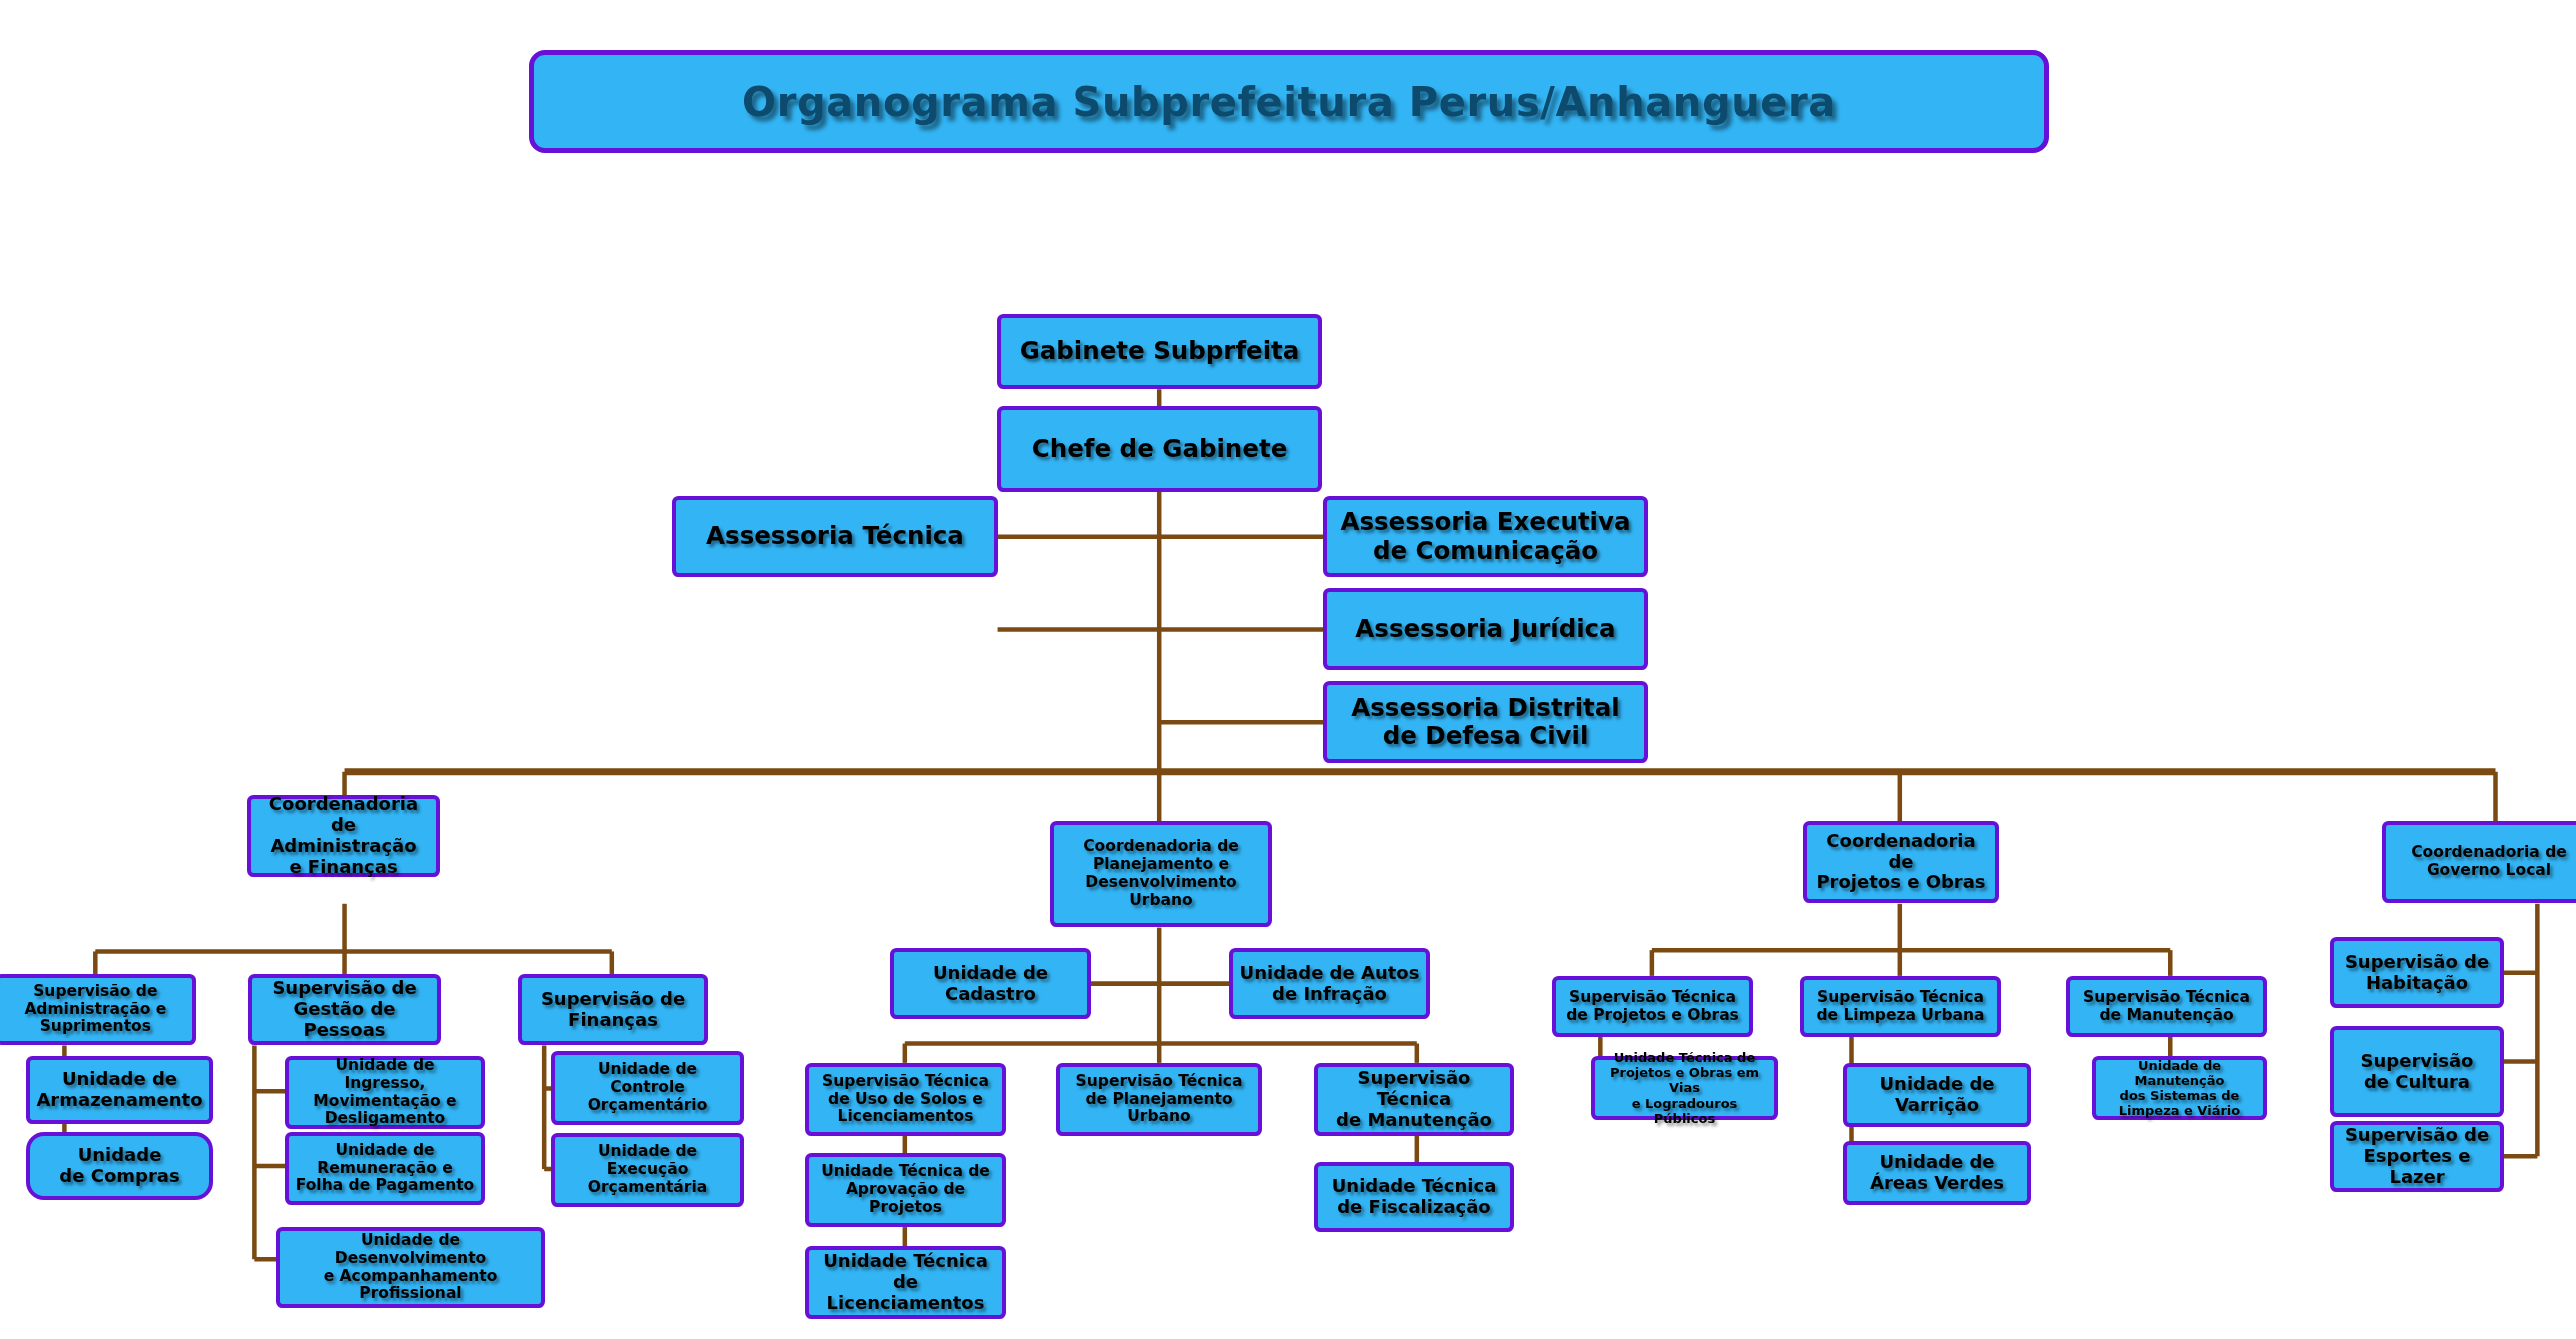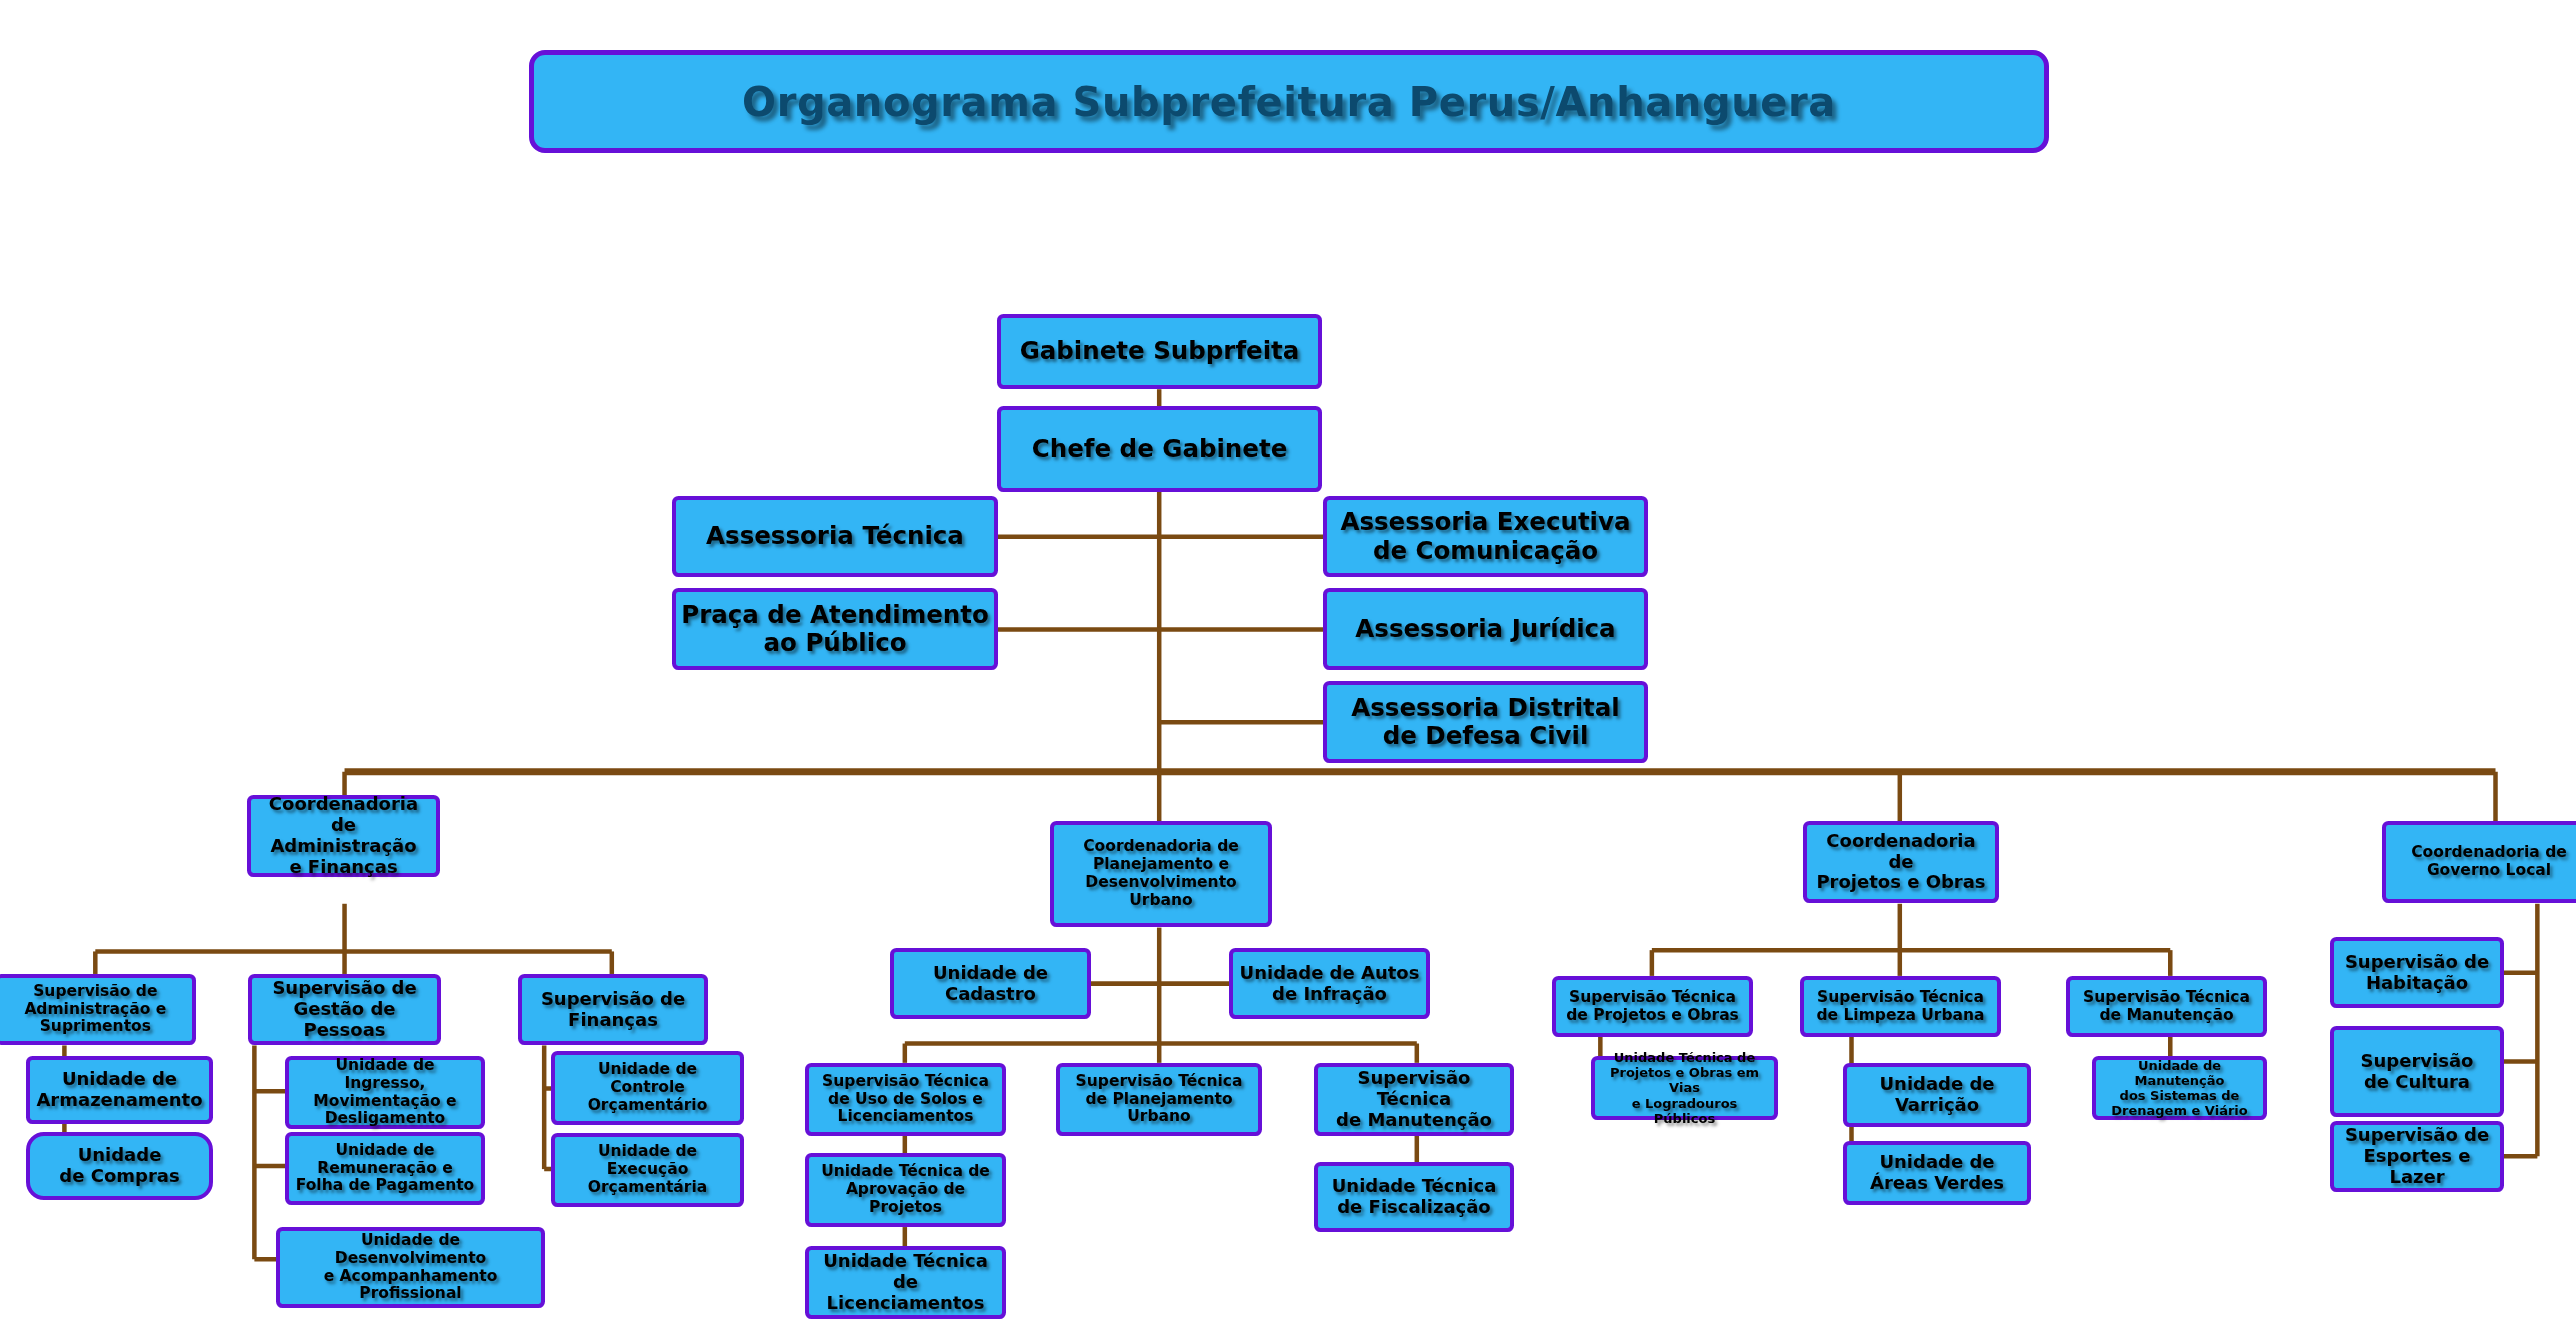--- a/index.html
+++ b/index.html
@@ -142,22 +142,20 @@
   </svg>
 
   <div class="title-banner fs-title" style="left:529px; top:50px; width:1520px; height:103px;">Organograma Subprefeitura Perus/Anhanguera</div>
 
   <div class="node fs-lg" style="left:997px; top:314px; width:325px; height:75px;">Gabinete Subprfeita</div>
 
   <div class="node fs-lg" style="left:997px; top:406px; width:325px; height:86px;">Chefe de Gabinete</div>
 
   <div class="node fs-lg" style="left:672px; top:496px; width:326px; height:81px;">Assessoria Técnica</div>
 
-  <div class="node fs-lg" style="left:672px; top:588px; width:326px; height:82px; white-space:pre-line;">Praça de Atendimento
-ao Público</div>
 
   <div class="node fs-lg" style="left:1323px; top:496px; width:325px; height:81px; white-space:pre-line;">Assessoria Executiva
 de Comunicação</div>
 
   <div class="node fs-lg" style="left:1323px; top:588px; width:325px; height:82px;">Assessoria Jurídica</div>
 
   <div class="node fs-lg" style="left:1323px; top:681px; width:325px; height:82px; white-space:pre-line;">Assessoria Distrital
 de Defesa Civil</div>
 
   <div class="node fs-sm" style="left:247px; top:795px; width:193px; height:82px; white-space:pre-line;">Coordenadoria
@@ -249,21 +247,21 @@
 Varrição</div>
 
   <div class="node fs-sm" style="left:1843px; top:1141px; width:188px; height:64px; white-space:pre-line;">Unidade de
 Áreas Verdes</div>
 
   <div class="node fs-xs" style="left:2066px; top:976px; width:201px; height:61px; white-space:pre-line;">Supervisão Técnica
 de Manutenção</div>
 
   <div class="node fs-xxs" style="left:2092px; top:1056px; width:175px; height:64px; white-space:pre-line;">Unidade de Manutenção
 dos Sistemas de
-Drenagem e Viário</div>
+Limpeza e Viário</div>
 
   <div class="node fs-xs" style="left:2382px; top:821px; width:214px; height:82px; white-space:pre-line;">Coordenadoria de
 Governo Local</div>
 
   <div class="node fs-sm" style="left:2330px; top:937px; width:174px; height:71px; white-space:pre-line;">Supervisão de
 Habitação</div>
 
   <div class="node fs-sm" style="left:2330px; top:1026px; width:174px; height:91px; white-space:pre-line;">Supervisão
 de Cultura</div>
 

